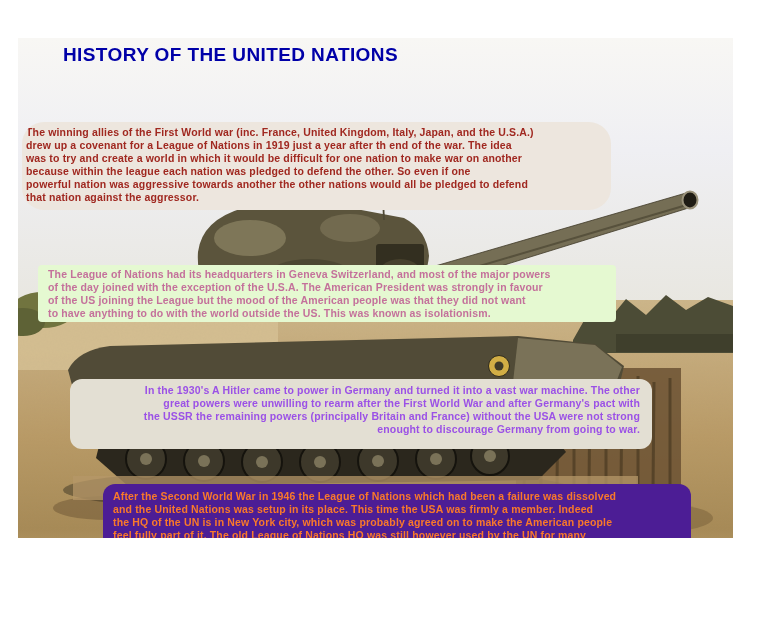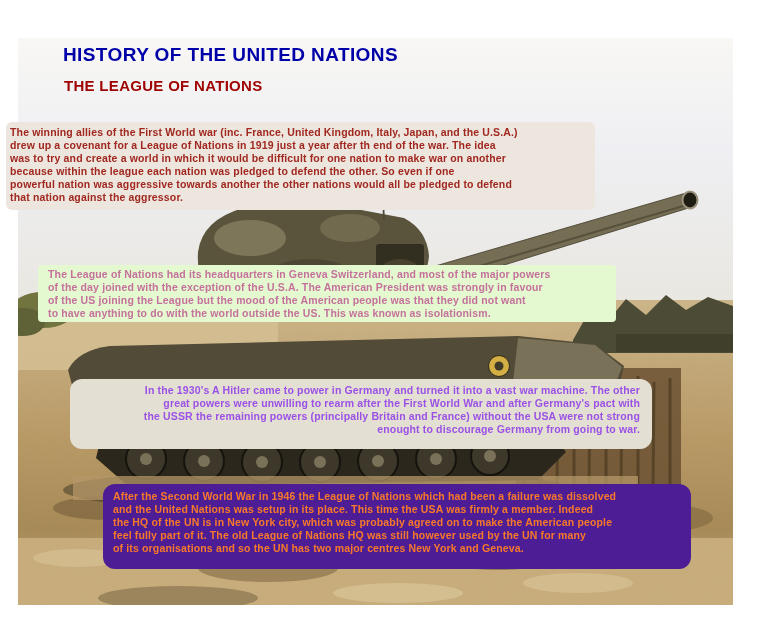--- a/index.html
+++ b/index.html
@@ -1,18 +1,18 @@
 <!DOCTYPE html>
 <html><head>
 <meta charset="utf-8">
 <style>
   html,body{margin:0;padding:0;background:#ffffff;}
   .page{
     position:relative;
-    width:782px;height:617px;
+    width:782px;height:538px;
     background:#ffffff;
     overflow:hidden;
     font-family:"Liberation Sans", sans-serif;
   }
   .photo{
     position:absolute;left:18px;top:38px;width:715px;height:567px;
   }
   .photo svg{display:block;width:715px;height:567px;}
   .page-title{
     position:absolute;left:63px;top:44px;
@@ -23,22 +23,22 @@
     position:absolute;left:64px;top:77px;
     font-weight:bold;font-size:15px;line-height:17px;
     letter-spacing:0.3px;color:#A00505;white-space:nowrap;
   }
   .tblock{
     position:absolute;box-sizing:border-box;overflow:hidden;
     font-weight:bold;font-size:10.5px;line-height:13px;
     letter-spacing:0.15px;white-space:pre-line;
   }
   .b1{
-    left:6px;top:122px;width:589px;height:88px;
-    background:#EDE6DE;color:#A02820;border-radius:6px;
+    left:22px;top:122px;width:589px;height:88px;
+    background:#EDE6DE;color:#A02820;border-radius:22px;
     padding:4px 4px;
   }
   .b2{
     left:38px;top:265px;width:578px;height:57px;
     background:#E5F9D1;color:#C4719B;border-radius:4px;
     padding:3px 10px;
   }
   .b3{
     left:70px;top:379px;width:582px;height:70px;
     background:#E3DFD3;color:#9B51E6;border-radius:12px;
@@ -168,21 +168,20 @@
           <circle cx="481" cy="328" r="10.5" fill="#d2ae45" stroke="#2e2a1c" stroke-width="1"></circle>
           <circle cx="481" cy="328" r="4.5" fill="#3f3a28"></circle>
         </g>
 
         <rect x="55" y="438" width="565" height="24" fill="#b59768" opacity="0.75"></rect>
       </g>
     </svg>
   </div>
 
   <div class="page-title">HISTORY OF THE UNITED NATIONS</div>
-  <div class="page-subtitle">THE LEAGUE OF NATIONS</div>
 
   <div class="tblock b1">The winning allies of the First World war  (inc. France, United Kingdom, Italy, Japan, and the U.S.A.)
 drew up a covenant for a League of Nations in 1919 just a year after th end of the war. The idea
 was to try and create a world in which it would be difficult for one nation to make war on another
 because within the league each nation was pledged to defend the other. So even if one
 powerful nation was aggressive towards another the other nations would all be pledged to defend
 that nation against the aggressor.</div>
   <div class="tblock b2">The League of Nations had its headquarters in Geneva Switzerland, and most of the major powers
 of the day joined with the exception of the U.S.A. The American President was strongly in favour
 of the US joining the League but the mood of the American people was that they did not want

